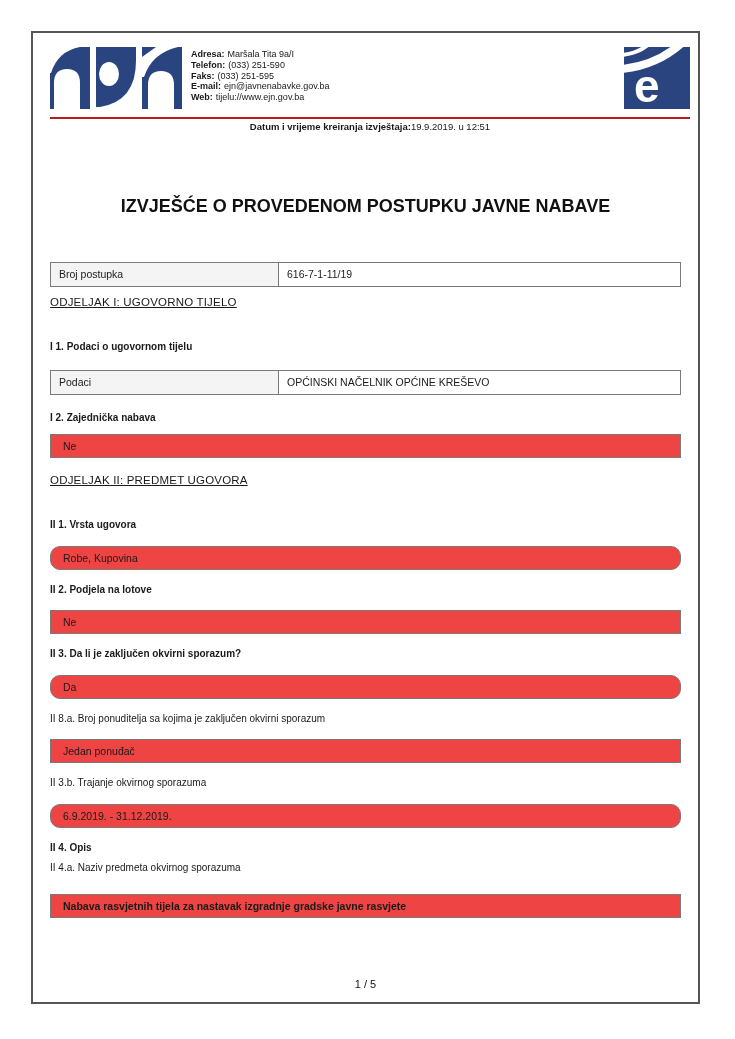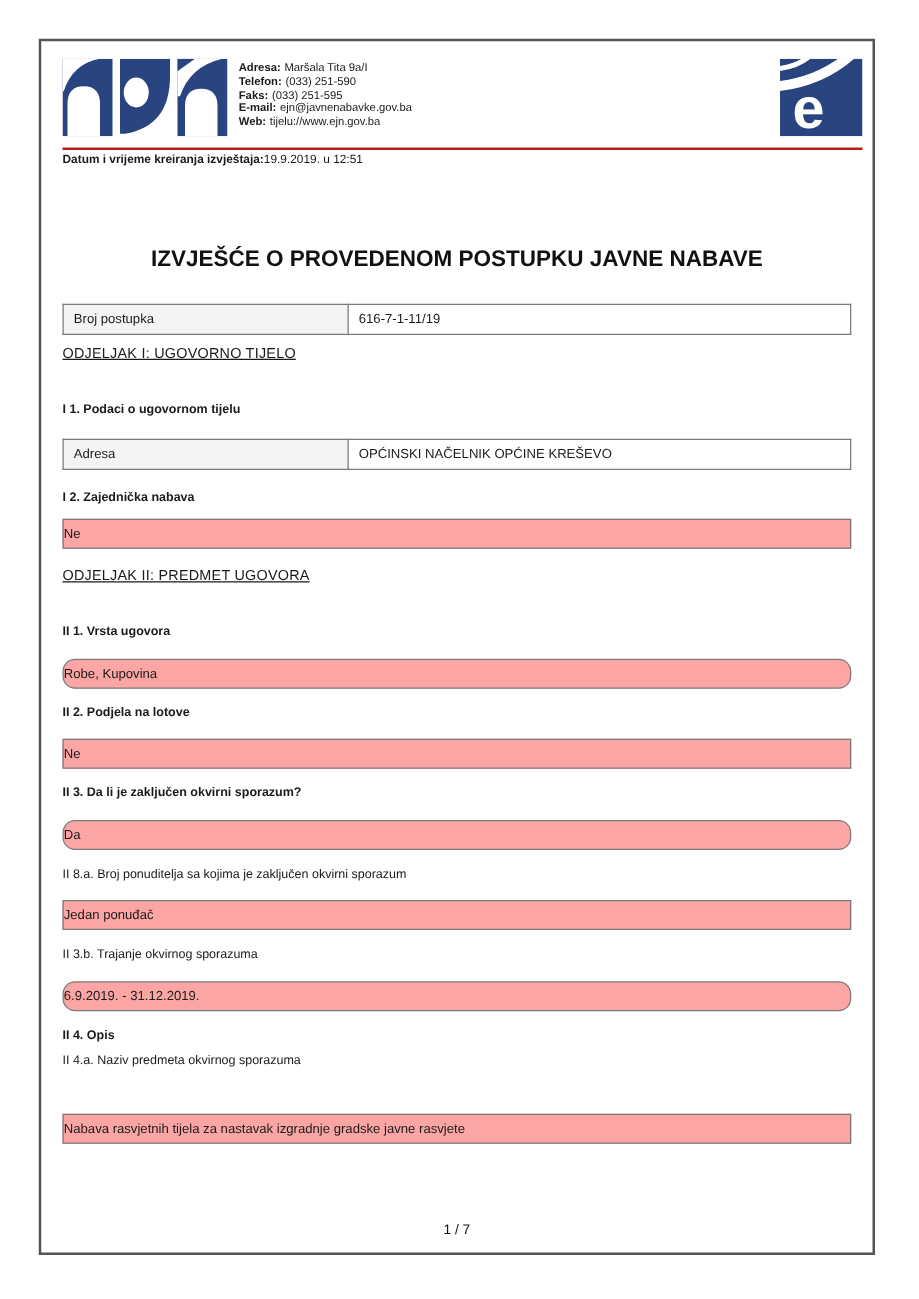--- a/index.html
+++ b/index.html
@@ -9,46 +9,46 @@
         border:2px solid #555555;background:#ffffff;box-sizing:border-box;
         padding:14px 17px 0 17px;}
   
   .header{display:flex;align-items:flex-start;padding-bottom:4px;
           border-bottom:2px solid #b91c1c;margin-right:-9px;}
   .logo-left{flex:0 0 auto;}
   .contact{margin-left:9px;font-size:9px;line-height:10.8px;padding-top:2px;}
   .contact .b{font-weight:bold;margin-right:3px;}
   .header-spacer{flex:1 1 auto;}
   .logo-right{flex:0 0 auto;}
-  .date-line{text-align:left;font-size:9.5px;margin-top:2px;margin-right:-9px;}
+  .date-line{text-align:center;font-size:9.5px;margin-top:2px;margin-right:-9px;}
   .date-line .b{font-weight:bold;}
   
   .title{margin-top:64px;text-align:center;font-weight:bold;font-size:18px;
          line-height:1.2;color:#111;}
   
-  table.kv{border-collapse:collapse;width:100%;margin-top:24px;
+  table.kv{border-collapse:collapse;width:100%;margin-top:44px;
            font-size:10.5px;table-layout:fixed;}
   table.kv.second{margin-top:18px;}
   table.kv td{border:1px solid #7a7a7a;padding:5px 8px;height:13px;}
   table.kv td.lbl{width:211px;background:#f4f4f4;}
   
   .section-heading{font-weight:normal;font-size:11.5px;text-decoration:underline;
                    margin-top:9px;letter-spacing:.2px;}
   .section-heading.second{margin-top:16px;}
   
   .flabel{font-size:10px;margin-top:14px;}
   .flabel.bold{font-weight:bold;}
   .mt33{margin-top:33px;}
   .mt17{margin-top:17px;}
   .mt9{margin-top:9px;}
   
-  .vbox{border:1px solid #7a7a7a;background:#fca5a5;font-size:10.5px;
-        padding:5px 0;margin-top:15px;}
+  .vbox{border:1px solid #7a7a7a;background:#ef4444;font-size:10.5px;
+        padding:5px 12px;margin-top:15px;}
   .vbox.mt11{margin-top:11px;}
-  .vbox.mt21{margin-top:37px;}
+  .vbox.mt21{margin-top:21px;font-weight:bold;}
   .vbox.mt16{margin-top:16px;border-radius:10px;}
   
   .footer{position:absolute;left:0;bottom:12px;width:100%;text-align:center;
           font-size:11px;color:#111;}
 </style>
 </head>
 <body>
 
 <div class="page">
 
@@ -121,21 +121,21 @@
   </tbody>
     </table>
 
   <div class="section-heading">ODJELJAK I: UGOVORNO TIJELO</div>
 
   <div class="flabel bold mt33">I 1. Podaci o ugovornom tijelu</div>
 
   <table class="kv second">
     <tbody>
         <tr>
-      <td class="lbl">Adresa</td>
+      <td class="lbl">Podaci</td>
       <td>OPĆINSKI NAČELNIK OPĆINE KREŠEVO</td>
     </tr>
   </tbody>
     </table>
 
   <div class="flabel bold mt17">I 2. Zajednička nabava</div>
   <div class="vbox mt11">Ne</div>
 
   <div class="section-heading second">ODJELJAK II: PREDMET UGOVORA</div>
 
@@ -151,15 +151,15 @@
   <div class="flabel">II 8.a. Broj ponuditelja sa kojima je zaključen okvirni sporazum</div>
   <div class="vbox">Jedan ponuđač</div>
 
   <div class="flabel">II 3.b. Trajanje okvirnog sporazuma</div>
   <div class="vbox mt16">6.9.2019. - 31.12.2019.</div>
 
   <div class="flabel bold">II 4. Opis</div>
   <div class="flabel mt9">II 4.a. Naziv predmeta okvirnog sporazuma</div>
   <div class="vbox mt21">Nabava rasvjetnih tijela za nastavak izgradnje gradske javne rasvjete</div>
 
-  <div class="footer">1 / 7</div>
+  <div class="footer">1 / 5</div>
 
 </div>
 
 </body></html>

